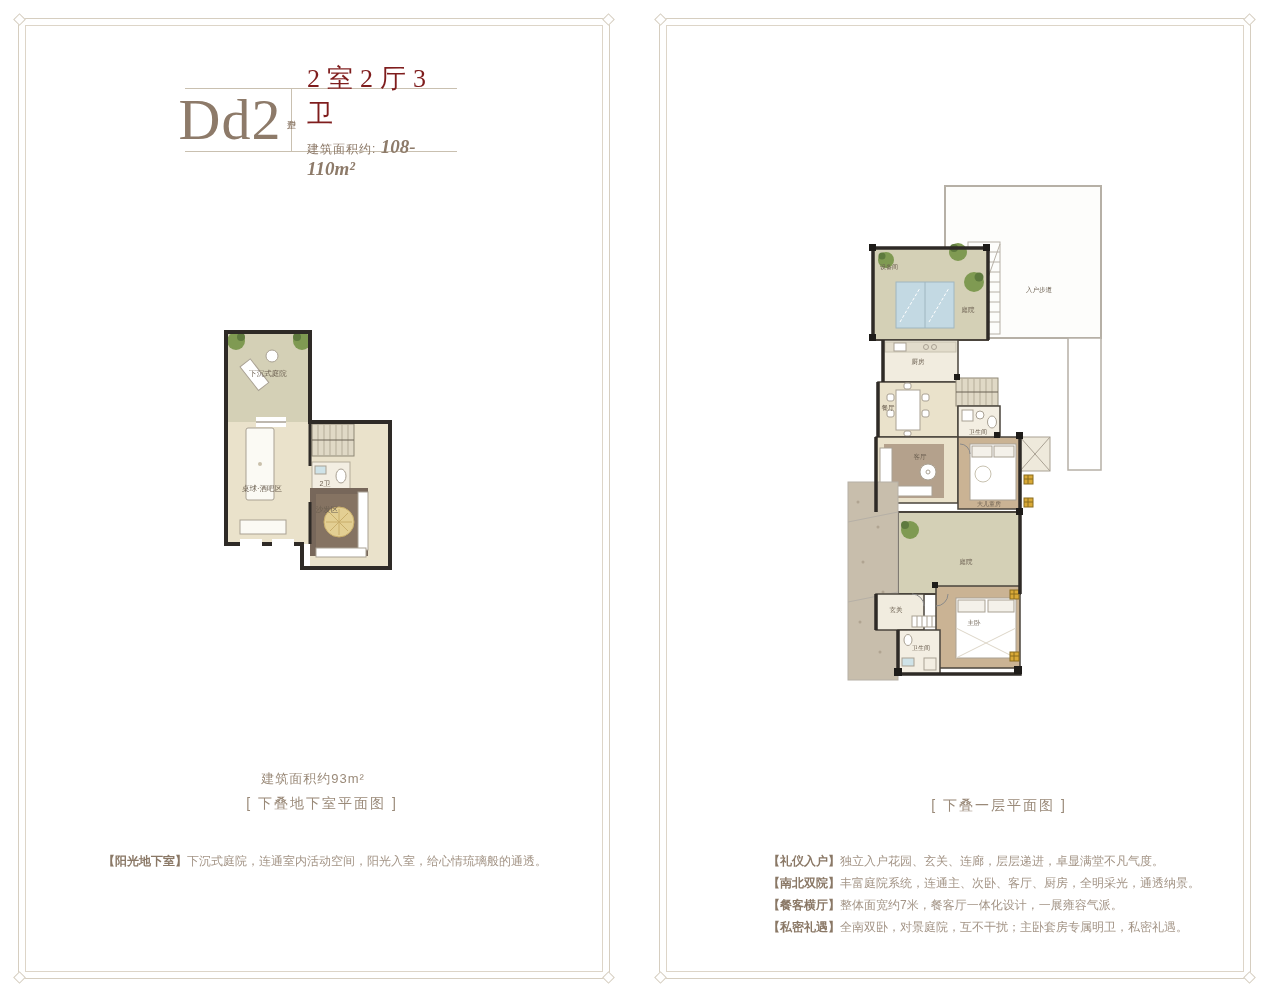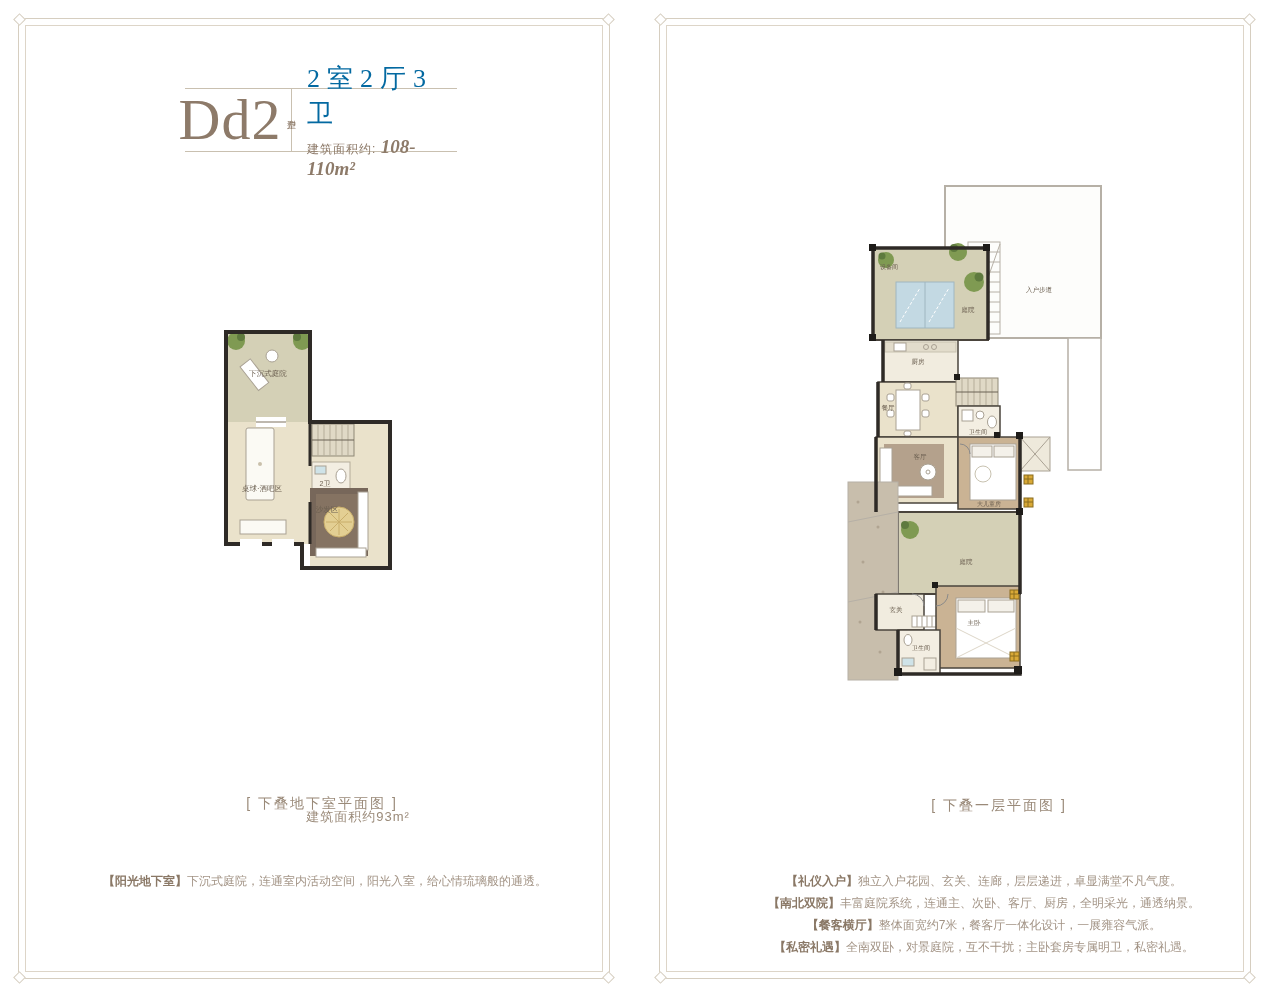--- a/index.html
+++ b/index.html
@@ -13,28 +13,28 @@
   .frame .c-bl{left:-4px;bottom:-4px}.frame .c-br{right:-4px;bottom:-4px}
   .frame-left{left:18px;width:590px;}
   .frame-right{left:659px;width:590px;}
   
   .title-block{position:absolute;left:185px;top:88px;width:272px;height:62px;
                border-top:1px solid #c9c0b0;border-bottom:1px solid #c9c0b0;display:flex;}
   .cell-code{width:106px;border-right:1px solid #c9c0b0;display:flex;align-items:center;justify-content:center;}
   .code{font-family:"Liberation Serif",serif;font-size:58px;line-height:46px;color:#8d7a69;letter-spacing:1px;}
   .code-tag{writing-mode:vertical-rl;font-size:9px;letter-spacing:1px;color:#8d7a69;margin-left:3px;margin-top:-14px;}
   .cell-info{flex:1;display:flex;flex-direction:column;justify-content:center;padding-left:15px;}
-  .rooms{font-family:"Liberation Serif",serif;font-size:26px;letter-spacing:7px;color:#0369a1;}
+  .rooms{font-family:"Liberation Serif",serif;font-size:26px;letter-spacing:7px;color:#7f1d1d;}
   .area-line{margin-top:5px;font-size:12px;color:#8d7a69;letter-spacing:1px;}
   .area-value{font-family:"Liberation Serif",serif;font-style:italic;font-weight:bold;font-size:19px;letter-spacing:0;}
   
   .caption{position:absolute;width:608px;text-align:center;font-size:14px;letter-spacing:2px;color:#9a8a79;}
   .caption-area{position:absolute;width:590px;text-align:center;font-size:13px;letter-spacing:1px;color:#9a8a79;}
   
-  .desc{position:absolute;font-size:12px;line-height:22px;color:#a39486;white-space:nowrap;margin-top:20px;}
+  .desc{position:absolute;font-size:12px;line-height:22px;color:#a39486;white-space:nowrap;}
   .desc .tag{font-weight:bold;color:#8a7866;}
   
   .plan{position:absolute;}
   svg text{font-family:"Liberation Sans",sans-serif;fill:#6b5f50;}
 </style>
 </head>
 <body>
 
 <div class="page">
 
@@ -114,21 +114,21 @@
     <rect x="20" y="213" width="22" height="10" fill="#ffffff"></rect>
     <rect x="52" y="213" width="22" height="10" fill="#ffffff"></rect>
 
     <text x="48" y="50" font-size="7.5" text-anchor="middle">下沉式庭院</text>
     <text x="42" y="165" font-size="7.5" text-anchor="middle">桌球·酒吧区</text>
     <text x="105" y="160" font-size="7" text-anchor="middle">2卫</text>
     <text x="107" y="186" font-size="7.5" text-anchor="middle" fill="#f0e8d8">沙发区</text>
   </svg>
 
   <div class="caption" style="left:18px;top:795px;">[ 下叠地下室平面图 ]</div>
-  <div class="caption-area" style="left:18px;top:808px;padding-left:45px;">建筑面积约93m²</div>
+  <div class="caption-area" style="left:18px;top:770px;">建筑面积约93m²</div>
 
   <div class="desc" style="left:103px;top:850px;">
     <div>
       <span class="tag">【阳光地下室】</span><span>下沉式庭院，连通室内活动空间，阳光入室，给心情琉璃般的通透。</span>
     </div>
   </div>
 
   <div class="frame frame-right">
     <div class="inner"></div>
     <div class="corner c-tl"></div>
@@ -327,21 +327,21 @@
 
     <g stroke="#8a8a8a" fill="none" stroke-width="1">
       <path d="M116,424 A12,12 0 0 0 104,412"></path>
       <path d="M152,262 A10,10 0 0 1 162,272"></path>
       <path d="M140,412 A12,12 0 0 1 128,424"></path>
     </g>
   </svg>
 
   <div class="caption" style="left:659px;top:797px;margin-left:36px;">[ 下叠一层平面图 ]</div>
 
-  <div class="desc" style="left:768px;top:850px;text-align:center;">
+  <div class="desc" style="left:768px;top:850px;">
     <div>
       <span class="tag">【礼仪入户】</span><span>独立入户花园、玄关、连廊，层层递进，卓显满堂不凡气度。</span>
     </div>
     <div>
       <span class="tag">【南北双院】</span><span>丰富庭院系统，连通主、次卧、客厅、厨房，全明采光，通透纳景。</span>
     </div>
     <div>
       <span class="tag">【餐客横厅】</span><span>整体面宽约7米，餐客厅一体化设计，一展雍容气派。</span>
     </div>
     <div>

